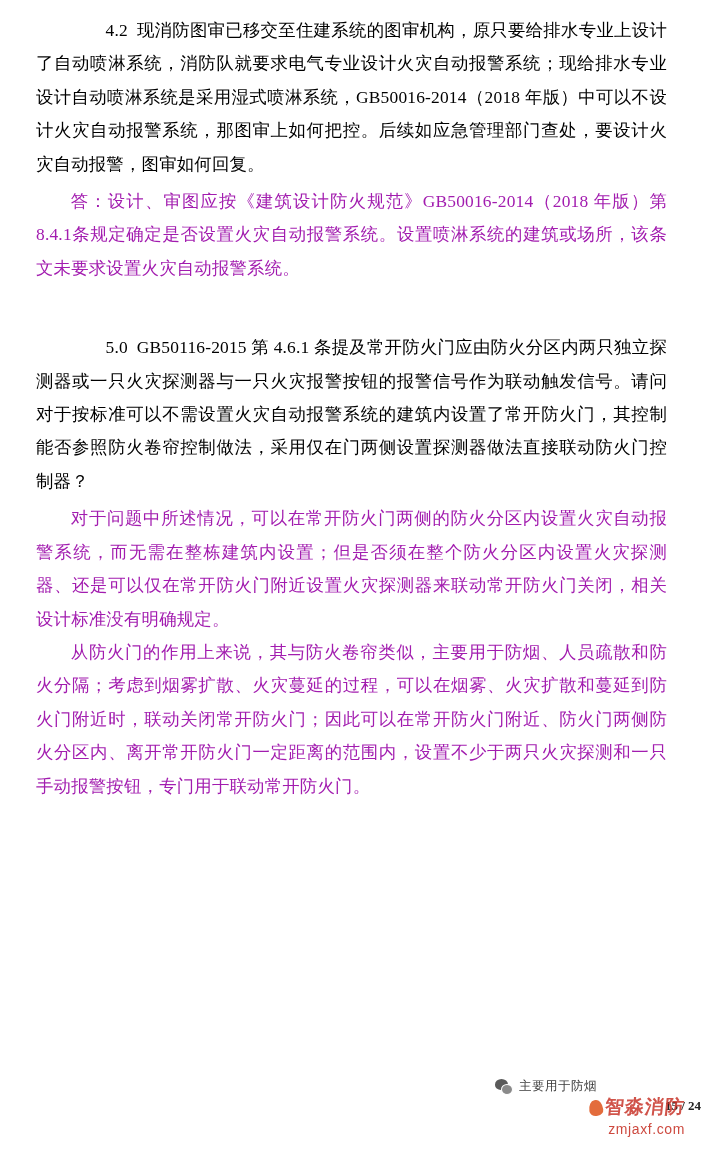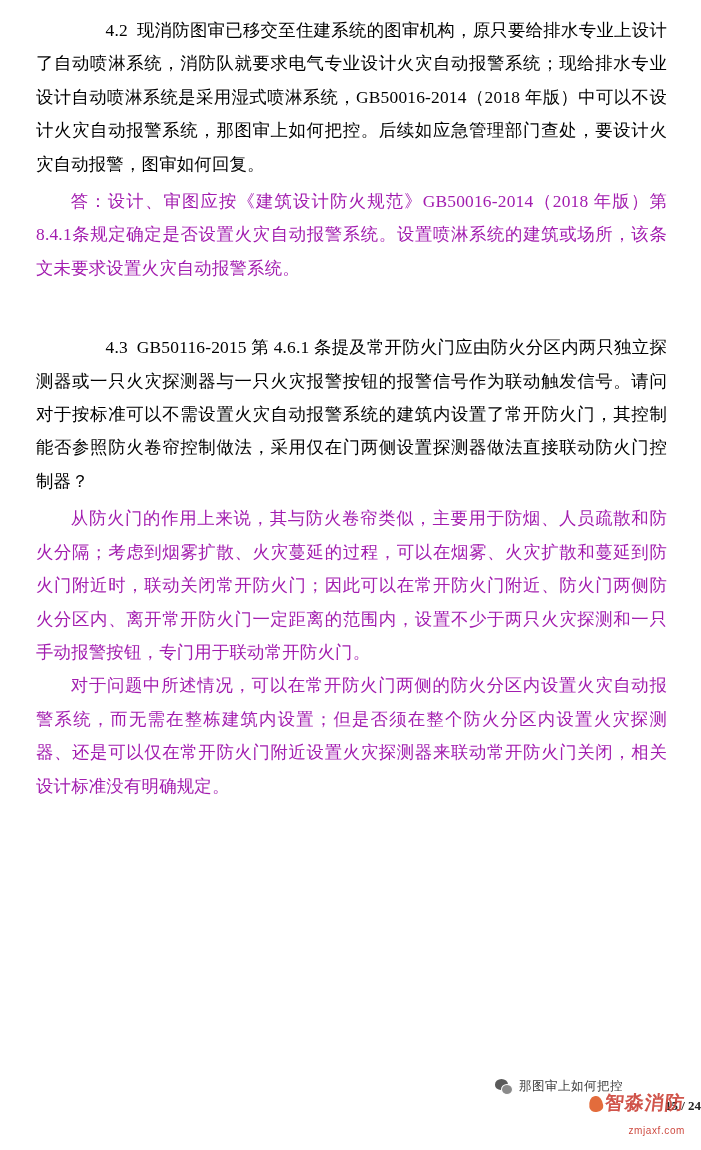--- a/index.html
+++ b/index.html
@@ -108,23 +108,23 @@
     font-family: "Liberation Sans", sans-serif;
     font-size: 19px;
     font-weight: bold;
     color: #c8362b;
     letter-spacing: 1px;
     opacity: 0.85;
     transform: skewX(-6deg);
   }
   .wm-url {
     display: block;
-    margin-top: 14px;
+    margin-top: 6px;
     font-family: "Liberation Sans", sans-serif;
-    font-size: 10px;
+    font-size: 14px;
     color: #c8362b;
     letter-spacing: 0.6px;
     opacity: 0.9;
   }
   .wm-flame {
     display: inline-block;
     width: 14px; height: 16px;
     background: #e05c27;
     border-radius: 50% 50% 50% 50% / 70% 70% 40% 40%;
     transform: rotate(-8deg);
@@ -142,37 +142,37 @@
     <span class="q-num">4.2</span><span>现消防图审已移交至住建系统的图审机构，原只要给排水专业上设计了自动喷淋系统，消防队就要求电气专业设计火灾自动报警系统；现给排水专业设计自动喷淋系统是采用湿式喷淋系统，GB50016-2014（2018 年版）中可以不设计火灾自动报警系统，那图审上如何把控。后续如应急管理部门查处，要设计火灾自动报警，图审如何回复。</span>
   </p>
 
   <div class="gap-sm"></div>
 
   <p class="para red indent">答：设计、审图应按《建筑设计防火规范》GB50016-2014（2018 年版）第8.4.1条规定确定是否设置火灾自动报警系统。设置喷淋系统的建筑或场所，该条文未要求设置火灾自动报警系统。</p>
 
   <div class="gap-lg"></div>
 
   <p class="para black indent">
-    <span class="q-num">4.3</span><span>GB50116-2015 第 4.6.1 条提及常开防火门应由防火分区内两只独立探测器或一只火灾探测器与一只火灾报警按钮的报警信号作为联动触发信号。请问对于按标准可以不需设置火灾自动报警系统的建筑内设置了常开防火门，其控制能否参照防火卷帘控制做法，采用仅在门两侧设置探测器做法直接联动防火门控制器？</span>
+    <span class="q-num">5.0</span><span>GB50116-2015 第 4.6.1 条提及常开防火门应由防火分区内两只独立探测器或一只火灾探测器与一只火灾报警按钮的报警信号作为联动触发信号。请问对于按标准可以不需设置火灾自动报警系统的建筑内设置了常开防火门，其控制能否参照防火卷帘控制做法，采用仅在门两侧设置探测器做法直接联动防火门控制器？</span>
   </p>
 
   <div class="gap-sm"></div>
 
+  <p class="para red indent">对于问题中所述情况，可以在常开防火门两侧的防火分区内设置火灾自动报警系统，而无需在整栋建筑内设置；但是否须在整个防火分区内设置火灾探测器、还是可以仅在常开防火门附近设置火灾探测器来联动常开防火门关闭，相关设计标准没有明确规定。</p>
   <p class="para red indent">从防火门的作用上来说，其与防火卷帘类似，主要用于防烟、人员疏散和防火分隔；考虑到烟雾扩散、火灾蔓延的过程，可以在烟雾、火灾扩散和蔓延到防火门附近时，联动关闭常开防火门；因此可以在常开防火门附近、防火门两侧防火分区内、离开常开防火门一定距离的范围内，设置不少于两只火灾探测和一只手动报警按钮，专门用于联动常开防火门。</p>
-  <p class="para red indent">对于问题中所述情况，可以在常开防火门两侧的防火分区内设置火灾自动报警系统，而无需在整栋建筑内设置；但是否须在整个防火分区内设置火灾探测器、还是可以仅在常开防火门附近设置火灾探测器来联动常开防火门关闭，相关设计标准没有明确规定。</p>
 
   <div class="footer">15 / 24</div>
 
   <div class="wechat-block">
     <div class="wechat-row">
       <span class="wechat-icon">
         <span class="b1"></span>
           <span class="b2"></span>
       </span>
-      <span class="wechat-text">那图审上如何把控</span>
+      <span class="wechat-text">主要用于防烟</span>
     </div>
     <div class="wm">
       <span class="wm-flame"></span><span class="wm-logo">智淼消防</span>
       <span class="wm-url">zmjaxf.com</span>
     </div>
   </div>
 
 </div>
 
 </body></html>

